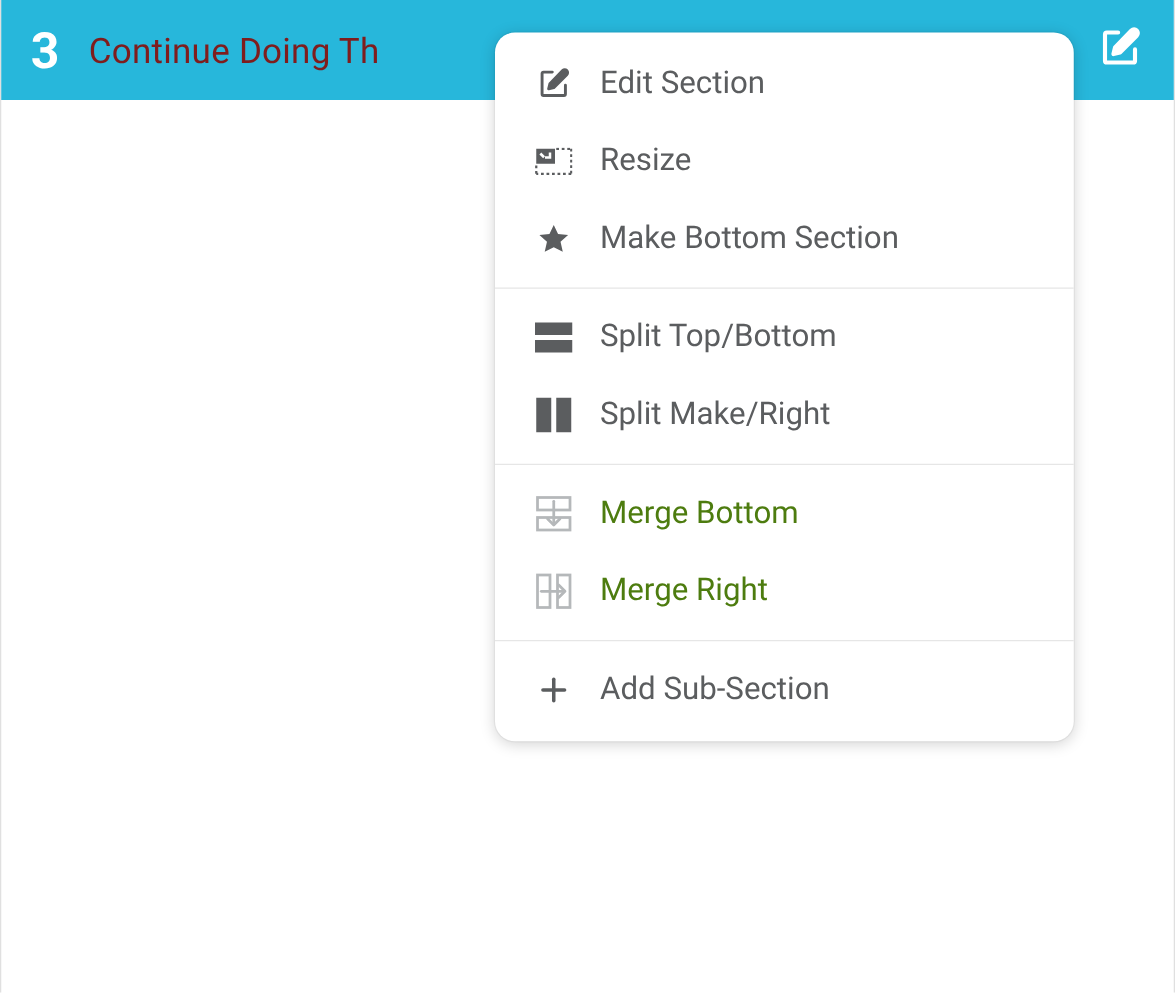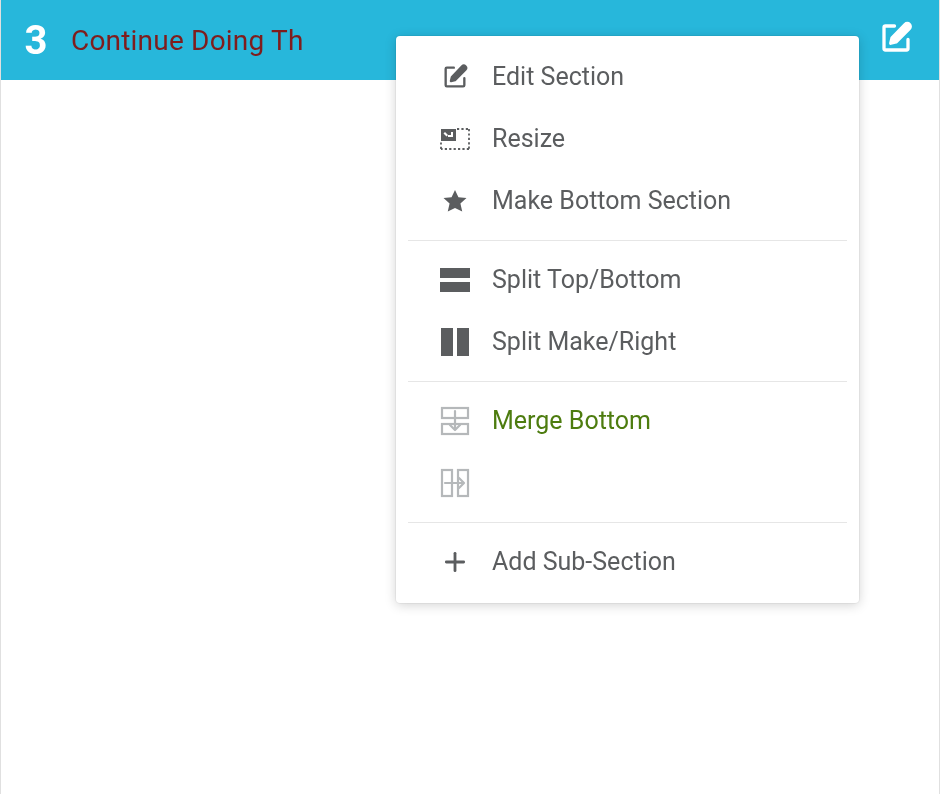--- a/index.html
+++ b/index.html
@@ -56,24 +56,23 @@
       align-items: center;
       justify-content: center;
       cursor: pointer;
     }
     .context-menu {
       position: absolute;
       top: 26px;
       left: 395px;
       width: 463px;
       background: #ffffff;
-      border-radius: 4px;
+      border-radius: 16px;
       box-shadow: 0 2px 12px rgba(0,0,0,0.18), 0 0 0 1px rgba(0,0,0,0.04);
-      padding: 10px 12px;
-      margin-top: 10px;
+      padding: 10px 0;
     }
     .menu-item {
       display: flex;
       align-items: center;
       padding: 16px 30px;
       cursor: pointer;
       color: #5b5d5f;
       font-size: 25px;
       font-weight: 400;
     }
@@ -192,20 +191,21 @@
 
     <div class="menu-item disabled">
       <span class="icon-wrap">
         <svg width="30" height="30" viewBox="0 0 30 30" fill="none" stroke="#b5b8ba" stroke-width="2.2">
           <rect x="2" y="2" width="10" height="26"></rect>
           <rect x="18" y="2" width="10" height="26"></rect>
           <line x1="5" y1="15" x2="22" y2="15" stroke-linecap="round"></line>
           <path d="M19 10 L24 15 L19 20" stroke-linecap="round" stroke-linejoin="round"></path>
         </svg>
       </span>
+      <span class="label">Merge Right</span>
     </div>
 
     <div class="menu-divider"></div>
 
     <div class="menu-item">
       <span class="icon-wrap">
         <svg width="26" height="26" viewBox="0 0 24 24" fill="none" stroke="#5b5d5f" stroke-width="2.6" stroke-linecap="round">
           <line x1="12" y1="4" x2="12" y2="20"></line>
           <line x1="4" y1="12" x2="20" y2="12"></line>
         </svg>

